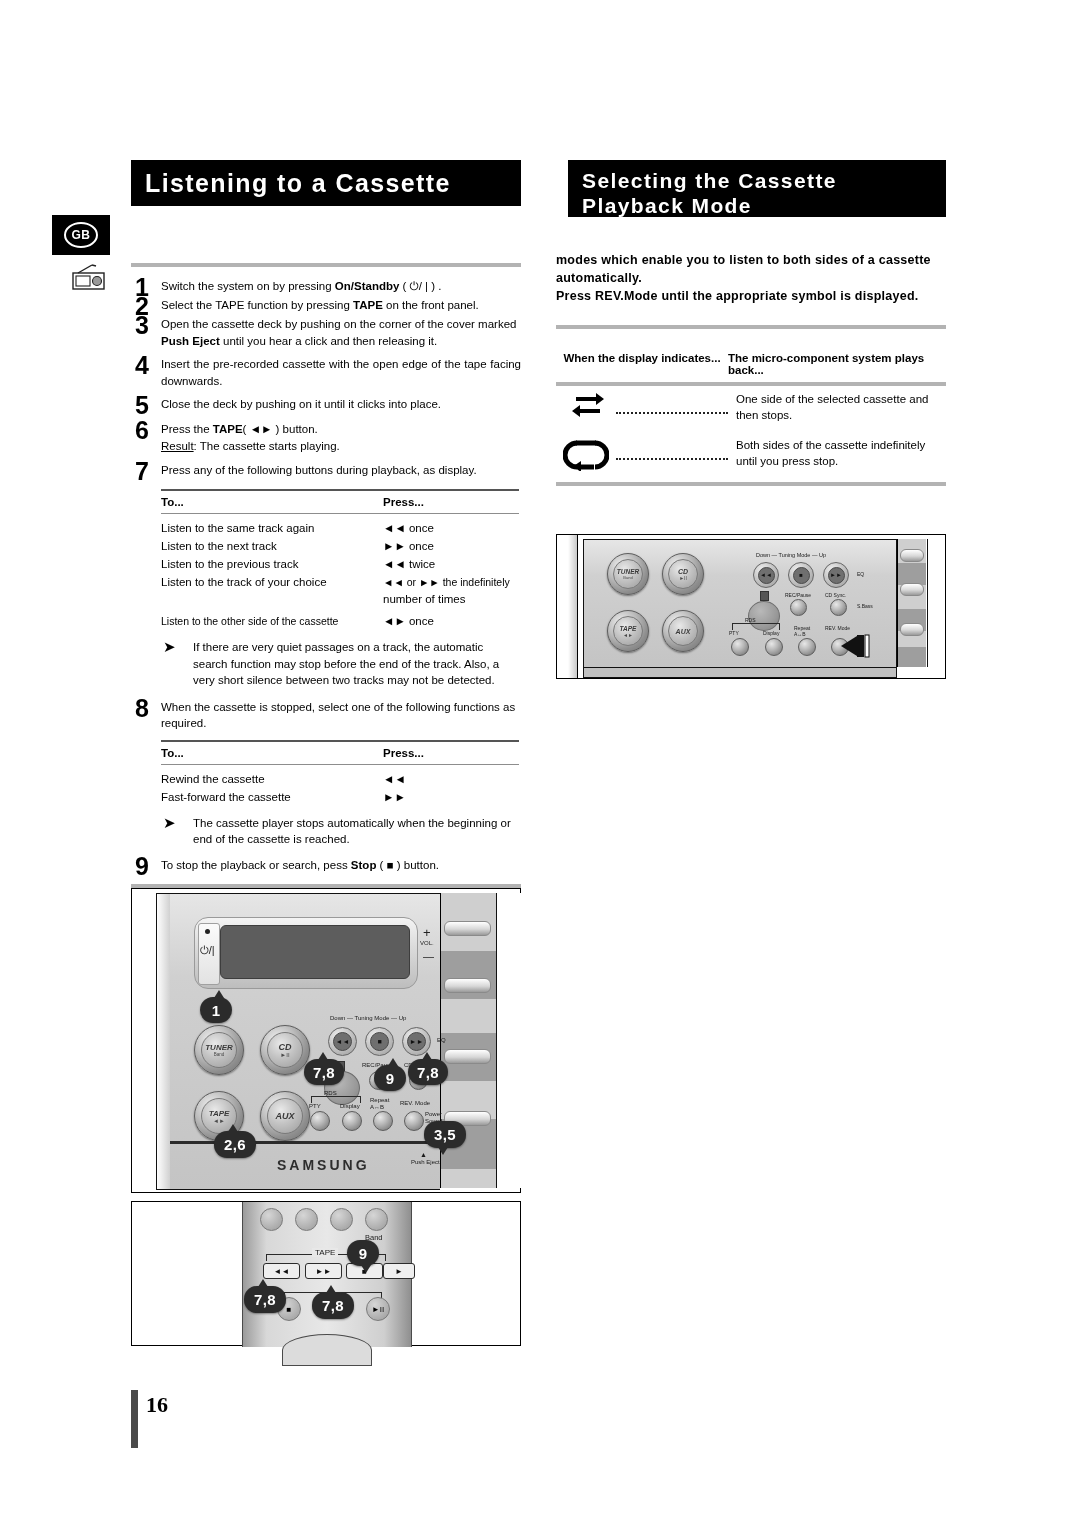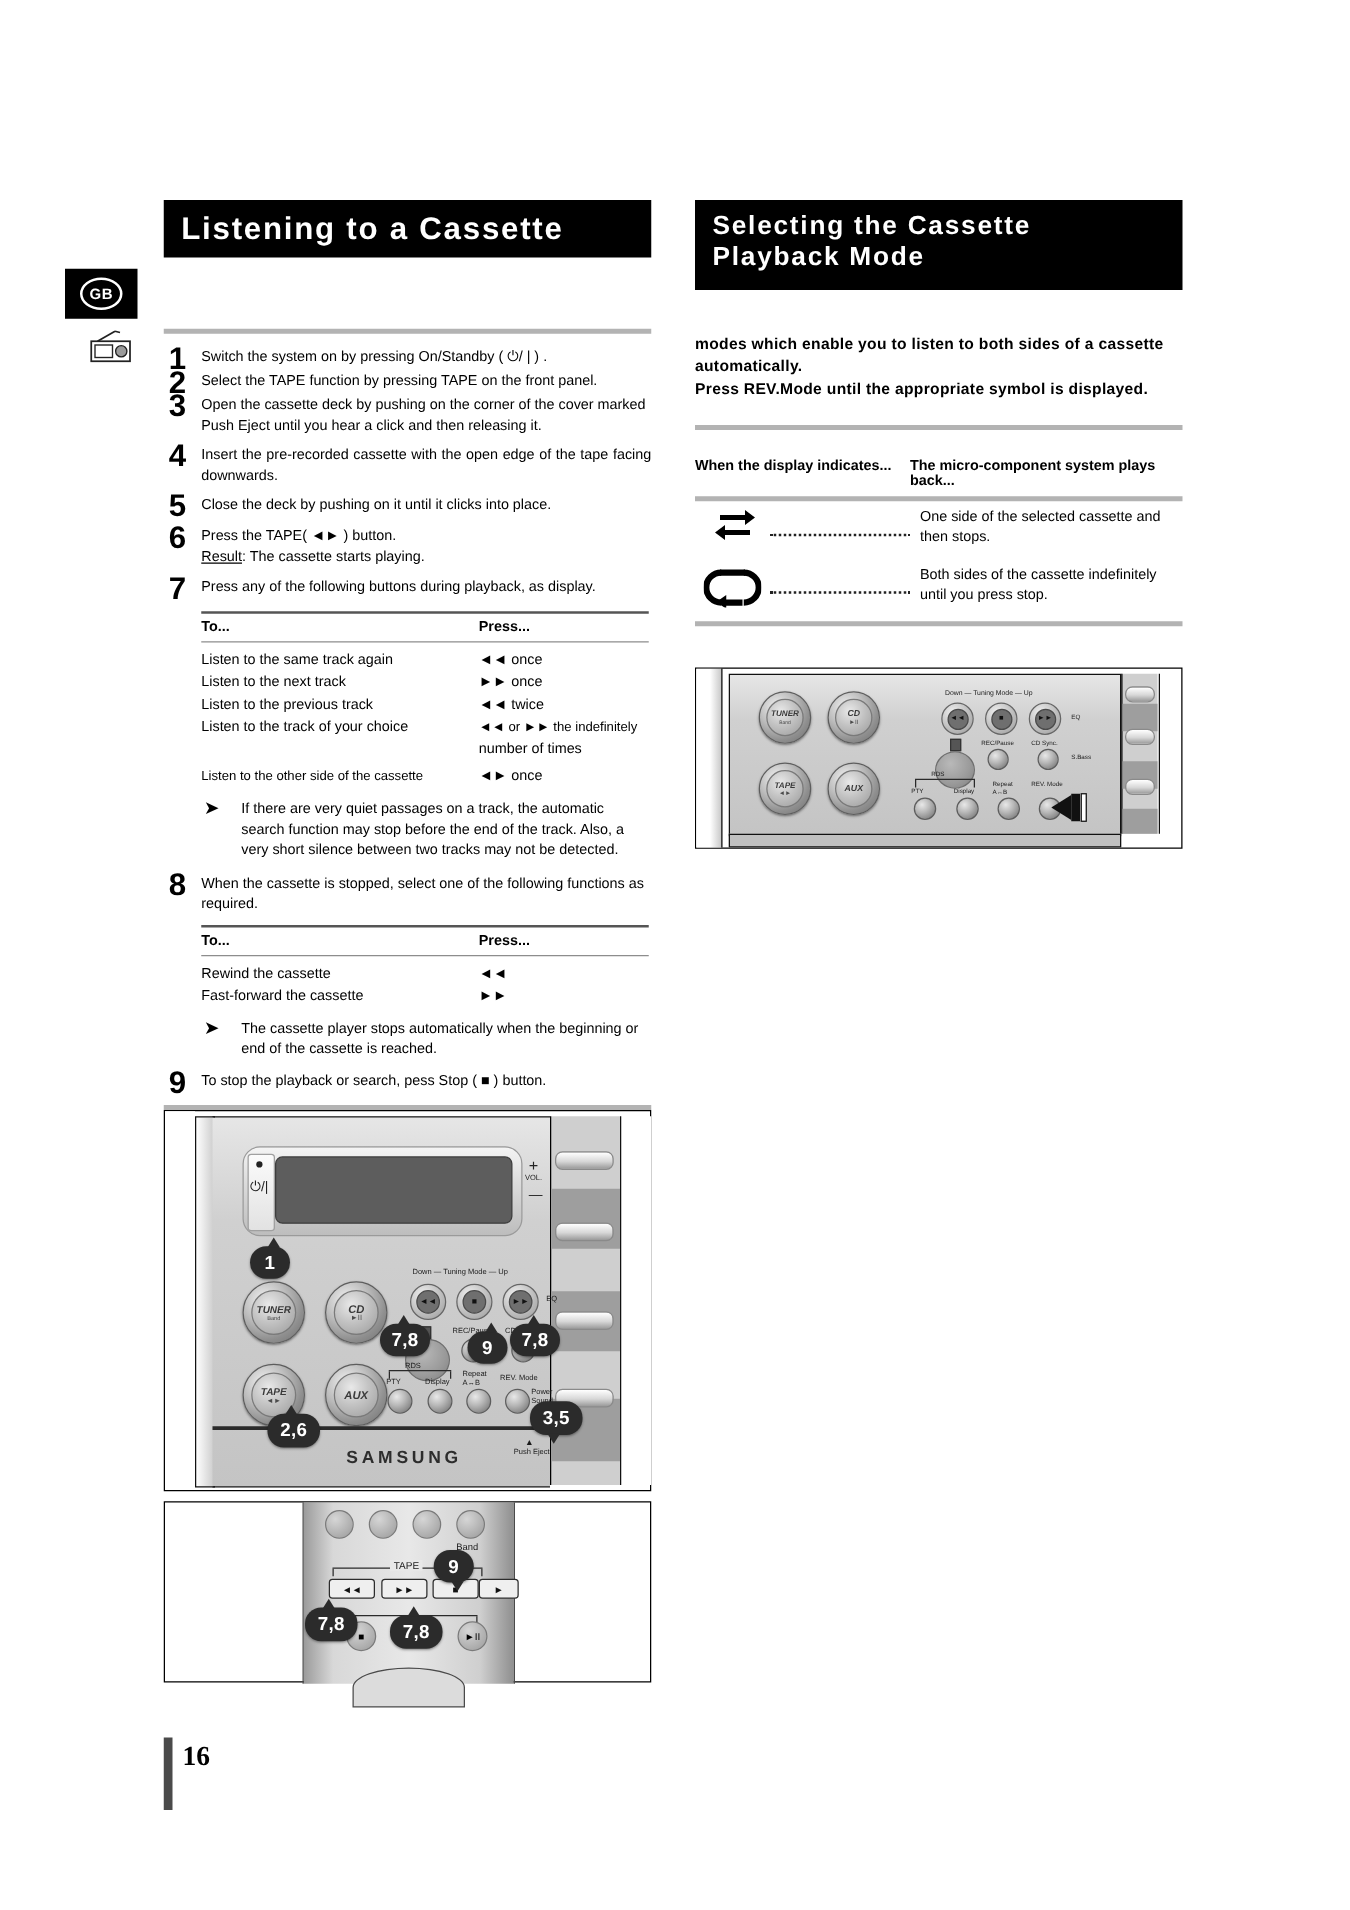--- a/index.html
+++ b/index.html
@@ -19,21 +19,21 @@
 
   
   .banner{
     background:#000;color:#fff;
     font-weight:bold;
     letter-spacing:1.4px;
     padding:8px 14px 10px 14px;
     box-sizing:border-box;
   }
   .banner-left{font-size:25px;height:46px;line-height:30px;}
-  .banner-right{font-size:21px;height:72px;line-height:25px;}
+  .banner-right{font-size:21px;height:57px;line-height:25px;margin-left:12px;}
 
   
   .gb-box{
     position:absolute;left:52px;top:215px;width:58px;height:40px;
     background:#000;display:flex;align-items:center;justify-content:center;
   }
   .gb-ell{
     width:30px;height:22px;border:2px solid #fff;border-radius:50%;
     display:flex;align-items:center;justify-content:center;
     color:#fff;font-size:12px;font-weight:bold;letter-spacing:.5px;
@@ -49,41 +49,41 @@
   .step{display:flex;margin-bottom:6px;}
   .step-num{
     width:30px;flex:0 0 30px;
     font-size:25px;font-weight:bold;line-height:19px;
     text-align:left;padding-left:4px;box-sizing:border-box;
   }
   .step-body{flex:1;font-size:11.5px;line-height:16.5px;}
   .tight .step{margin-bottom:0px;}
   .justify{text-align:justify;}
 
-  b,strong{font-weight:normal;}
+  b,strong{font-weight:bold;}
   u{text-decoration:underline;}
 
   
   .tbl{margin-top:8px;}
   .tbl-head{display:flex;font-size:11.5px;font-weight:bold;padding:5px 0 5px 0;}
   .tbl-row{display:flex;font-size:11.5px;line-height:16px;padding:1px 0;}
   .tbl-c1{width:222px;flex:0 0 222px;}
   .tbl-c2{flex:1;}
   .small-row{font-size:10.5px;}
   .cont-row{padding-top:0;}
 
   
   .note{display:flex;margin:9px 0 4px 6px;font-size:11.5px;line-height:16.5px;}
   .note-ic{width:30px;flex:0 0 30px;font-size:15px;line-height:15px;}
   .note-tx{flex:1;}
 
   
   .intro{font-size:12.5px;font-weight:bold;line-height:18px;margin-top:34px;letter-spacing:.25px;}
   .mode-head{display:flex;font-size:11.5px;font-weight:bold;margin-top:14px;padding-bottom:6px;}
-  .mh1{width:172px;flex:0 0 172px;}
+  .mh1{width:172px;flex:0 0 172px;text-align:center;}
   .mh2{flex:1;}
   .mode-row{display:flex;align-items:flex-start;padding:5px 0;}
   .mode-sym{width:60px;flex:0 0 60px;display:flex;justify-content:center;padding-top:2px;}
   .mode-dots{
     flex:0 0 112px;width:112px;border-bottom:2.5px dotted #222;
     height:12px;margin-top:9px;
   }
   .mode-tx{flex:1;font-size:11.5px;line-height:16px;padding-left:8px;}
 
   

